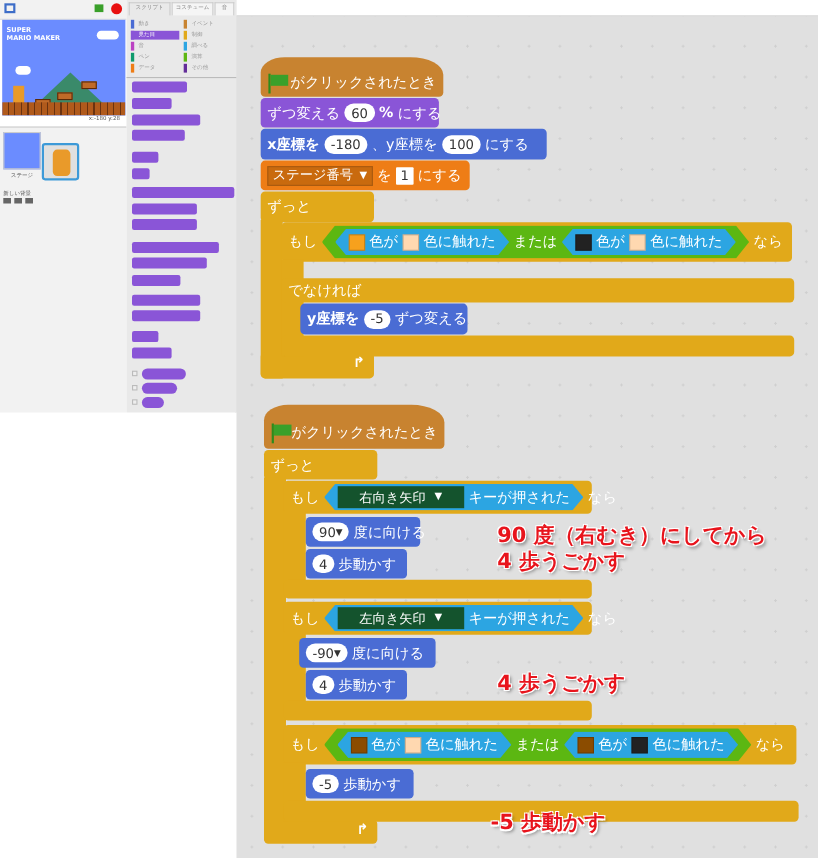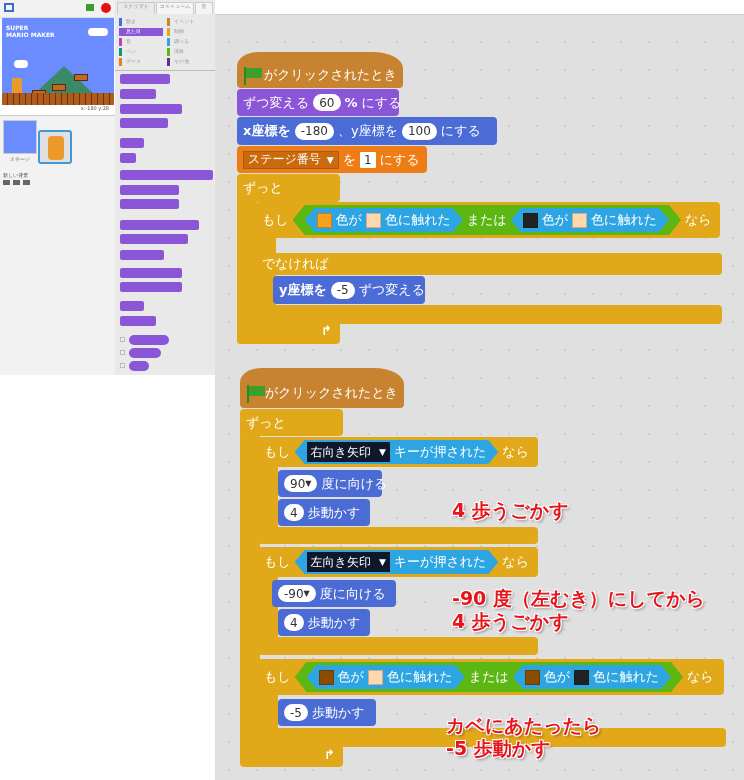--- a/index.html
+++ b/index.html
@@ -32,21 +32,21 @@
 .motion{background:#4a6cd4}
 .data{background:#ee7d16}
 .ctrl{background:#e1a91a}
 .cbody{position:absolute;background:#e1a91a}
 .num{background:#fff;color:#333;border-radius:10px;padding:0 6px;font-size:12px;height:17px;display:inline-flex;align-items:center}
 .sq{background:#fff;color:#333;padding:0 4px;font-size:12px;height:16px;display:inline-flex;align-items:center;border-radius:1px}
 .dd{background:#c96a0e;border:1px solid #a85a10;padding:0 4px;height:18px;display:inline-flex;align-items:center;gap:6px;font-size:12px}
 .sense{background:#2ca5e2;height:24px;display:inline-flex;align-items:center;padding:0 12px;gap:4px;clip-path:polygon(10px 0,calc(100% - 10px) 0,100% 50%,calc(100% - 10px) 100%,10px 100%,0 50%)}
 .oper{background:#5cb712;height:30px;display:inline-flex;align-items:center;padding:0 12px;gap:4px;clip-path:polygon(12px 0,calc(100% - 12px) 0,100% 50%,calc(100% - 12px) 100%,12px 100%,0 50%)}
 .sw{width:15px;height:15px;display:inline-block;border:1px solid rgba(0,0,0,.2)}
-.keydd{background:#0f172a;padding:0 4px;height:20px;display:inline-flex;align-items:center;gap:8px;font-size:12px}
+.keydd{background:#14532d;padding:0 20px;height:20px;display:inline-flex;align-items:center;gap:8px;font-size:12px}
 .flag{display:inline-block;width:20px;height:16px;position:relative}
 .flag:before{content:"";position:absolute;left:1px;top:0;width:2px;height:18px;background:#2d8b1c}
 .flag:after{content:"";position:absolute;left:3px;top:1px;width:16px;height:10px;background:#3aa02a}
 .anno{position:absolute;color:#e8141c;font-size:19px;font-weight:bold;line-height:23px;text-shadow:1px 1px 0 #fff,-1px -1px 0 #fff,1px -1px 0 #fff,-1px 1px 0 #fff,2px 2px 3px rgba(0,0,0,.4);white-space:nowrap}
 .arrow{position:absolute;color:#fff;font-size:13px;font-weight:bold}
 </style>
 </head>
 <body>
 
 <div class="left">
@@ -273,15 +273,15 @@
   </span>
   <span>なら</span>
 </div>
 <div class="cbody" style="left:258px;top:693px;width:20px;height:54px"></div>
 <div class="blk motion" style="left:278px;top:699px;width:98px;height:27px">
   <span class="num">-5</span>
   <span>歩動かす</span>
 </div>
 <div class="blk ctrl" style="left:258px;top:728px;width:468px;height:19px"></div>
 
-<div class="anno" style="left:452px;top:476px"><br><span>4 歩うごかす</span></div>
-<div class="anno" style="left:452px;top:587px"><span>-90 度（左むき）にしてから</span><br><span>4 歩うごかす</span></div>
-<div class="anno" style="left:446px;top:714px"><span>カベにあたったら</span><br><span>-5 歩動かす</span></div>
+<div class="anno" style="left:452px;top:476px"><span>90 度（右むき）にしてから</span><br><span>4 歩うごかす</span></div>
+<div class="anno" style="left:452px;top:587px"><br><span>4 歩うごかす</span></div>
+<div class="anno" style="left:446px;top:714px"><br><span>-5 歩動かす</span></div>
 
 </body></html>

